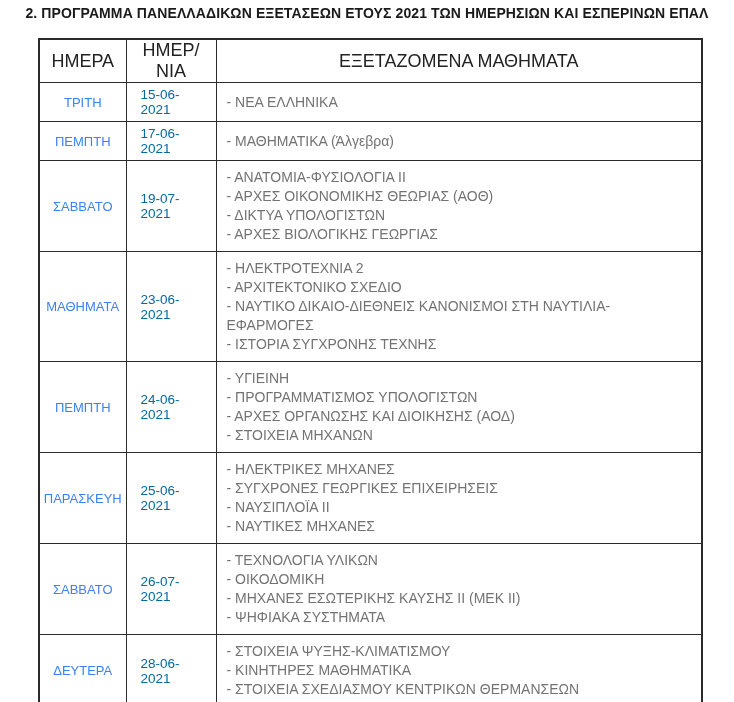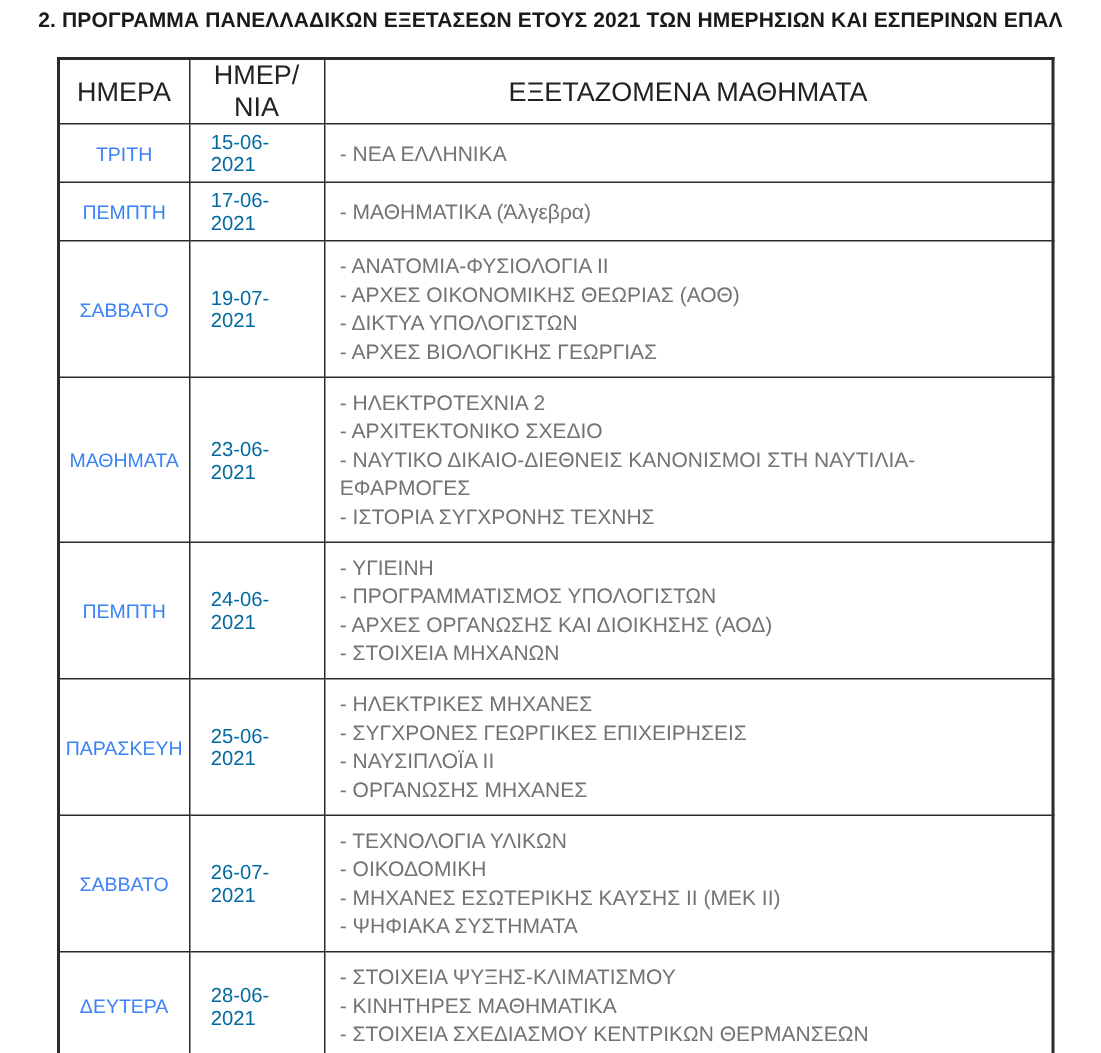--- a/index.html
+++ b/index.html
@@ -137,21 +137,21 @@
             <div class="subject-line">- ΣΤΟΙΧΕΙΑ ΜΗΧΑΝΩΝ</div>
           </td>
         </tr>
         <tr>
           <td class="day">ΠΑΡΑΣΚΕΥΗ</td>
           <td class="date">25-06-2021</td>
           <td class="subjects">
             <div class="subject-line">- ΗΛΕΚΤΡΙΚΕΣ ΜΗΧΑΝΕΣ</div>
             <div class="subject-line">- ΣΥΓΧΡΟΝΕΣ ΓΕΩΡΓΙΚΕΣ ΕΠΙΧΕΙΡΗΣΕΙΣ</div>
             <div class="subject-line">- ΝΑΥΣΙΠΛΟΪΑ II</div>
-            <div class="subject-line">- ΟΡΓΑΝΩΣΗΣ ΜΗΧΑΝΕΣ</div>
+            <div class="subject-line">- ΝΑΥΤΙΚΕΣ ΜΗΧΑΝΕΣ</div>
           </td>
         </tr>
         <tr>
           <td class="day">ΣΑΒΒΑΤΟ</td>
           <td class="date">26-07-2021</td>
           <td class="subjects">
             <div class="subject-line">- ΤΕΧΝΟΛΟΓΙΑ ΥΛΙΚΩΝ</div>
             <div class="subject-line">- ΟΙΚΟΔΟΜΙΚΗ</div>
             <div class="subject-line">- ΜΗΧΑΝΕΣ ΕΣΩΤΕΡΙΚΗΣ ΚΑΥΣΗΣ II (ΜΕΚ II)</div>
             <div class="subject-line">- ΨΗΦΙΑΚΑ ΣΥΣΤΗΜΑΤΑ</div>

